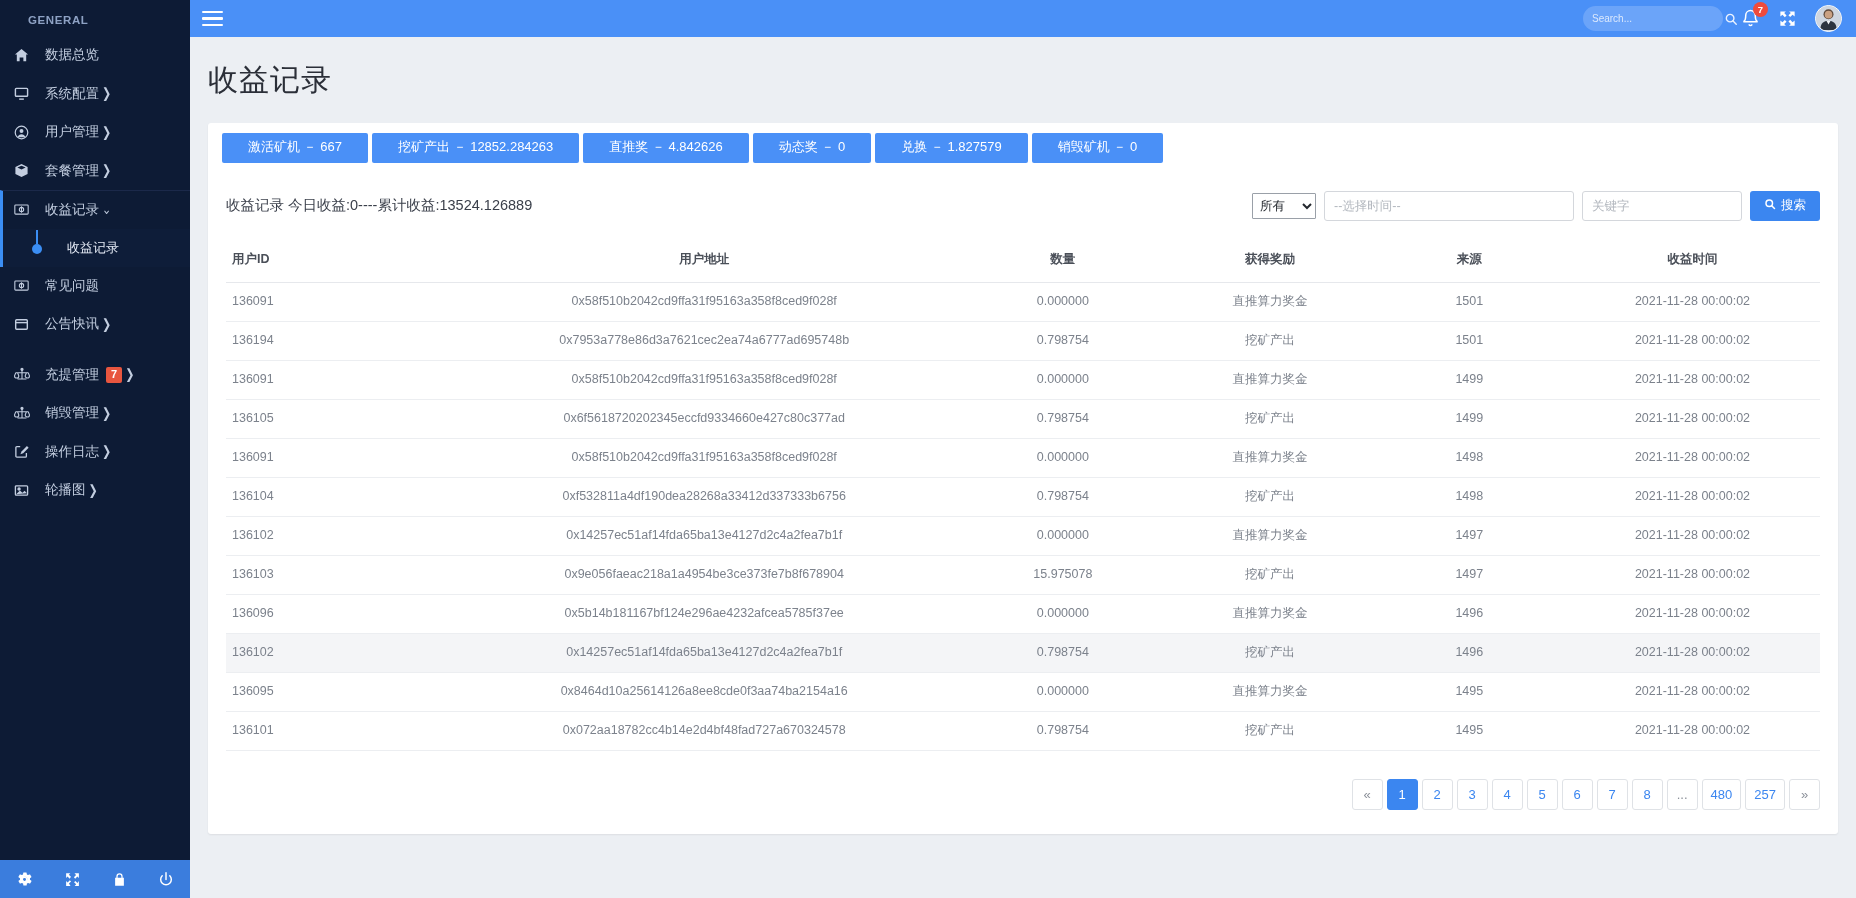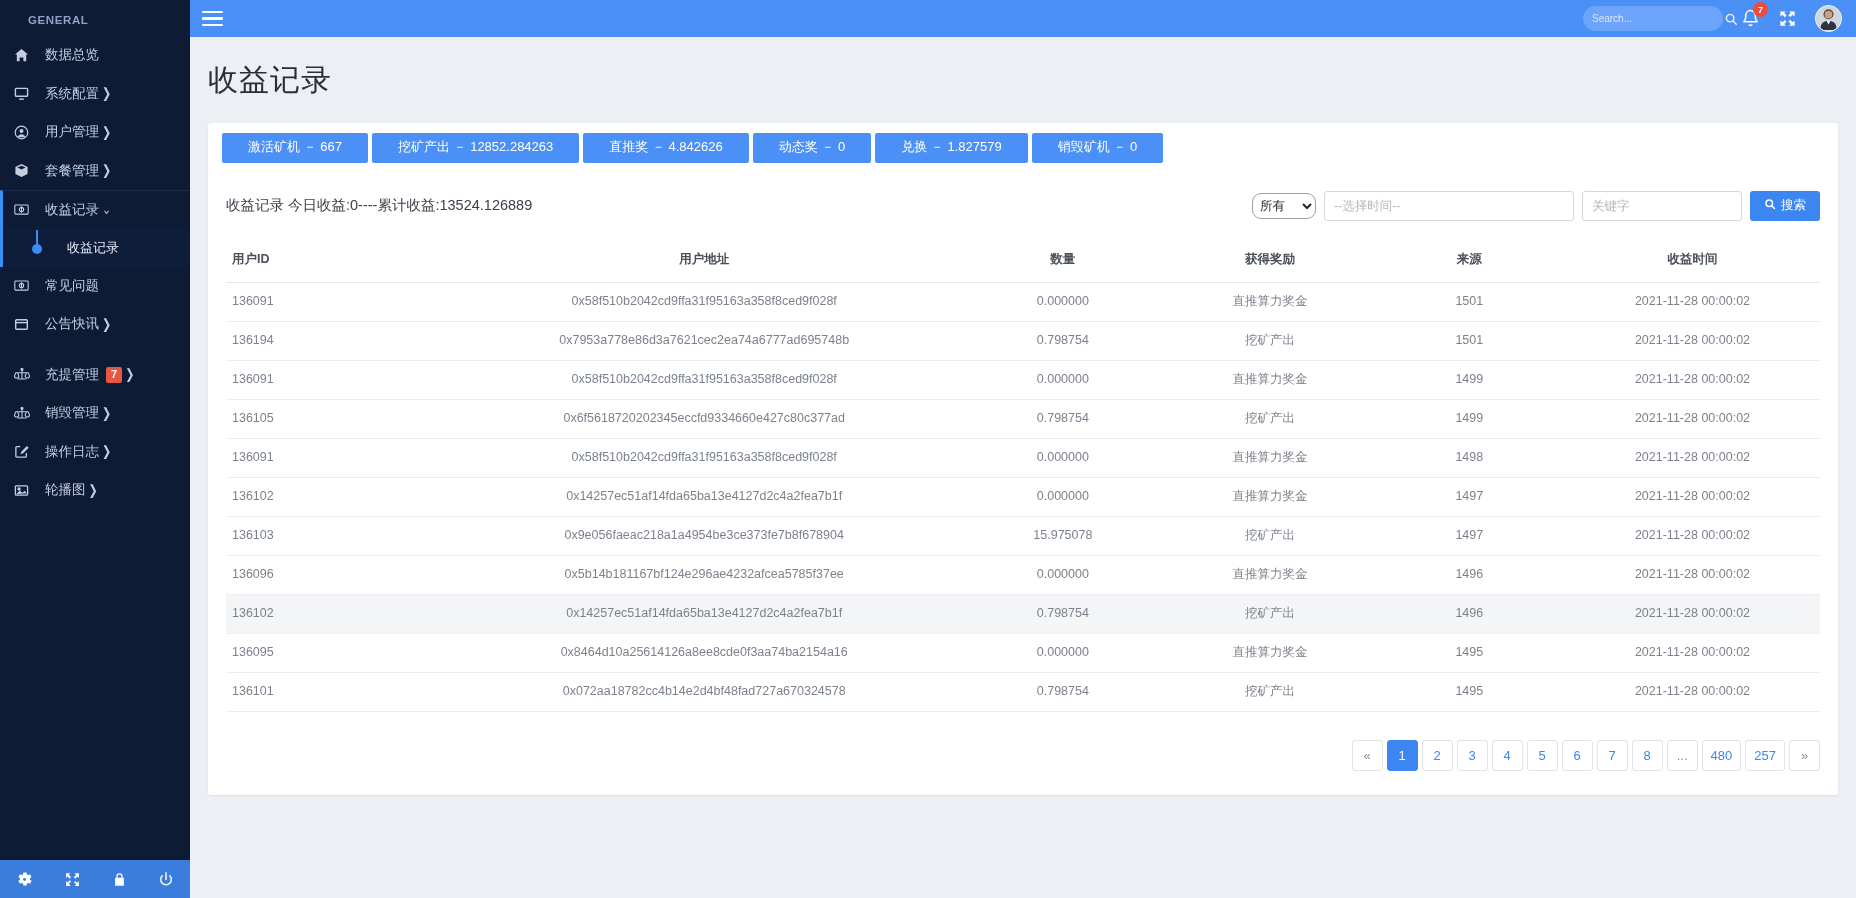--- a/index.html
+++ b/index.html
@@ -133,21 +133,21 @@
     padding: 7px 26px 8px; border-radius: 2px; cursor: pointer;
     white-space: nowrap; line-height: 1.15;
   }
   .toolbar {
     display: flex; align-items: center; padding: 28px 18px 0 18px;
   }
   .toolbar-title { font-size: 14.5px; color: #3a3f4a; }
   .toolbar-right { margin-left: auto; display: flex; align-items: center; gap: 8px; }
   select.filter-select {
     height: 26px; width: 64px; font-size: 12.5px; font-family: Liberation Sans, sans-serif;
-    border: 1px solid #9aa0a8; border-radius: 9px; background: #fff;
+    border: 1px solid #9aa0a8; border-radius: 1px; background: #fff;
     color: #24282e; padding-left: 3px;
   }
   input.filter-input {
     height: 30px; border: 1px solid #d4d7dc; border-radius: 3px;
     font-size: 12.5px; font-family: inherit; padding: 8px 9px; color: #3a3f4a;
     outline: none; background: #fff;
   }
   input.filter-input::placeholder { color: #b2b7be; }
   .date-input { width: 250px; }
   .kw-input { width: 160px; }
@@ -482,20 +482,28 @@
               </tr>
               <tr>
                 <td class="col-id">136091</td>
                 <td class="col-addr">0x58f510b2042cd9ffa31f95163a358f8ced9f028f</td>
                 <td class="col-amt">0.000000</td>
                 <td class="col-reward">直推算力奖金</td>
                 <td class="col-src">1498</td>
                 <td class="col-time">2021-11-28 00:00:02</td>
               </tr>
               <tr>
+                <td class="col-id">136104</td>
+                <td class="col-addr">0xf532811a4df190dea28268a33412d337333b6756</td>
+                <td class="col-amt">0.798754</td>
+                <td class="col-reward">挖矿产出</td>
+                <td class="col-src">1498</td>
+                <td class="col-time">2021-11-28 00:00:02</td>
+              </tr>
+              <tr>
                 <td class="col-id">136102</td>
                 <td class="col-addr">0x14257ec51af14fda65ba13e4127d2c4a2fea7b1f</td>
                 <td class="col-amt">0.000000</td>
                 <td class="col-reward">直推算力奖金</td>
                 <td class="col-src">1497</td>
                 <td class="col-time">2021-11-28 00:00:02</td>
               </tr>
               <tr>
                 <td class="col-id">136103</td>
                 <td class="col-addr">0x9e056faeac218a1a4954be3ce373fe7b8f678904</td>

